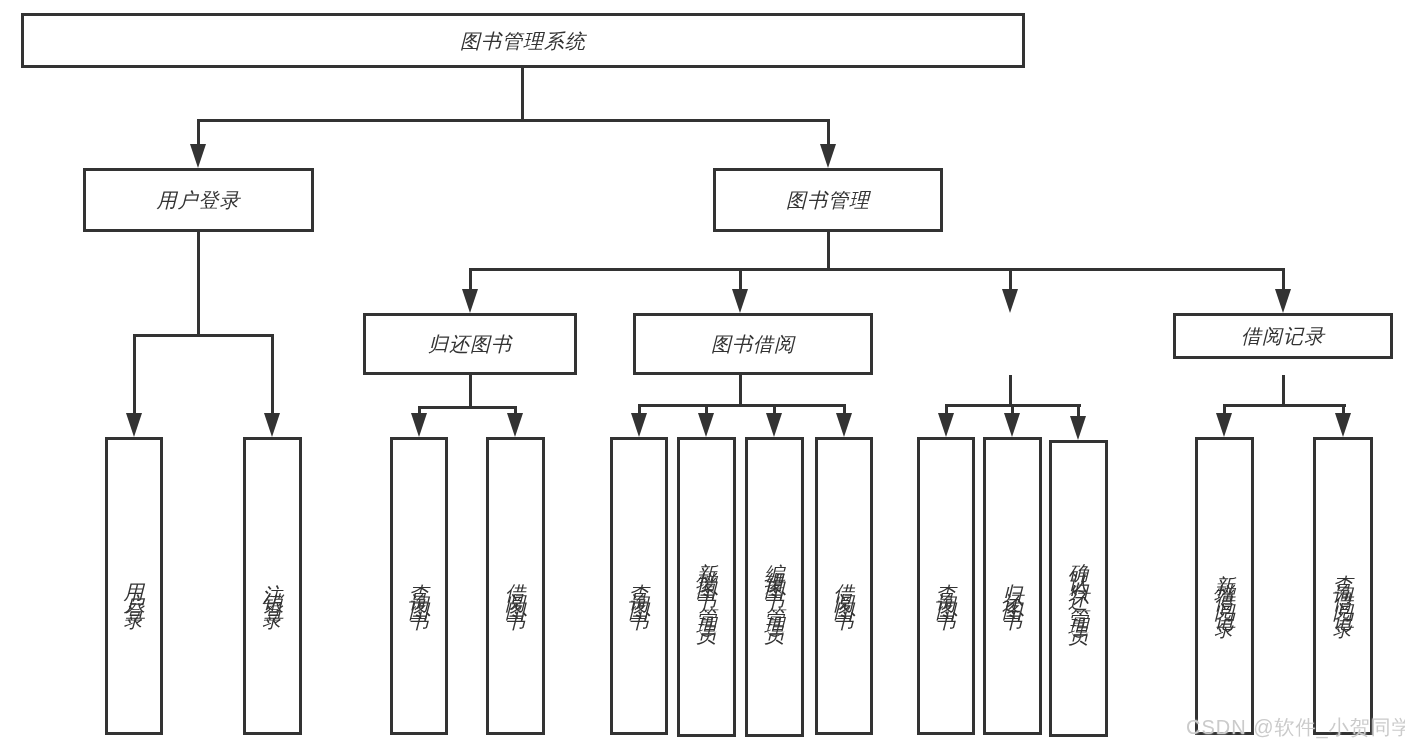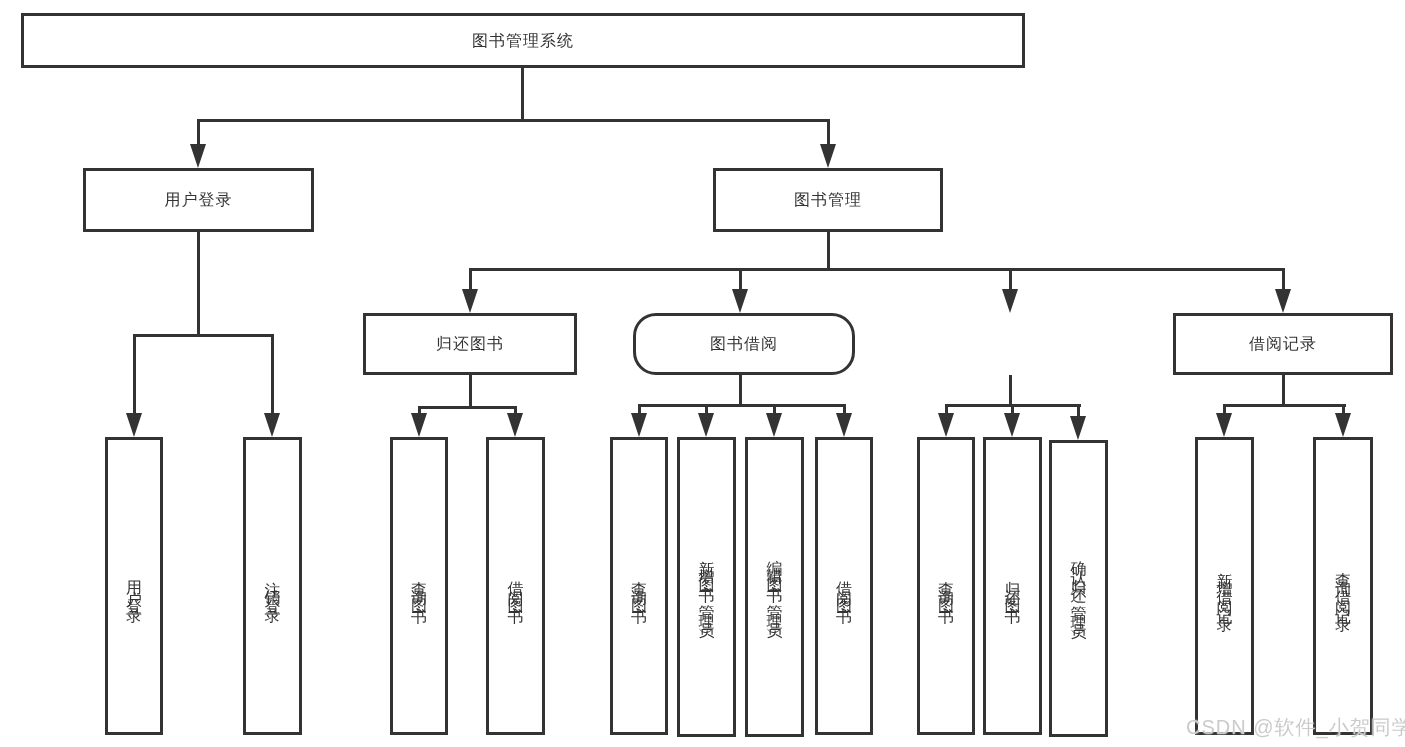--- a/index.html
+++ b/index.html
@@ -10,22 +10,22 @@
     color:var(--text,#333333);
   }
   .box{
     position:absolute;box-sizing:border-box;
     border:3px solid var(--line,#333333);
     background:var(--bg,#ffffff);
     display:flex;align-items:center;justify-content:center;
     z-index:2;
   }
   .box .lbl{
-    font-size:16px;letter-spacing:1px;color:var(--text,#333333);
-    white-space:nowrap;line-height:1.2;
+    font-size:20px;letter-spacing:1px;color:var(--text,#333333);
+    white-space:nowrap;line-height:1.2;font-style:italic;
   }
   .box.v .lbl{
     writing-mode:vertical-rl;text-orientation:mixed;
     letter-spacing:9px;line-height:1;white-space:normal;
   }
   .seg{position:absolute;background:var(--line,#333333);z-index:1;}
   .arr{
     position:absolute;width:0;height:0;z-index:1;
     border-left:8px solid transparent;border-right:8px solid transparent;
     border-top:24px solid var(--line,#333333);
@@ -50,26 +50,26 @@
   </div>
 
   <div class="box" style="left:713px;top:168px;width:230px;height:64px;">
     <span class="lbl">图书管理</span>
   </div>
 
   <div class="box" style="left:363px;top:313px;width:214px;height:62px;">
     <span class="lbl">归还图书</span>
   </div>
 
-  <div class="box" style="left:633px;top:313px;width:222px;height:62px;border-radius:23px;">
+  <div class="box" style="left:633px;top:313px;width:240px;height:62px;">
     <span class="lbl">图书借阅</span>
   </div>
 
 
-  <div class="box" style="left:1173px;top:313px;width:220px;height:62px;">
+  <div class="box" style="left:1173px;top:313px;width:220px;height:46px;">
     <span class="lbl">借阅记录</span>
   </div>
 
   <div class="box v" style="left:105px;top:437px;width:58px;height:298px;">
     <span class="lbl">用户登录</span>
   </div>
   <div class="box v" style="left:243px;top:437px;width:59px;height:298px;">
     <span class="lbl">注销登录</span>
   </div>
 

